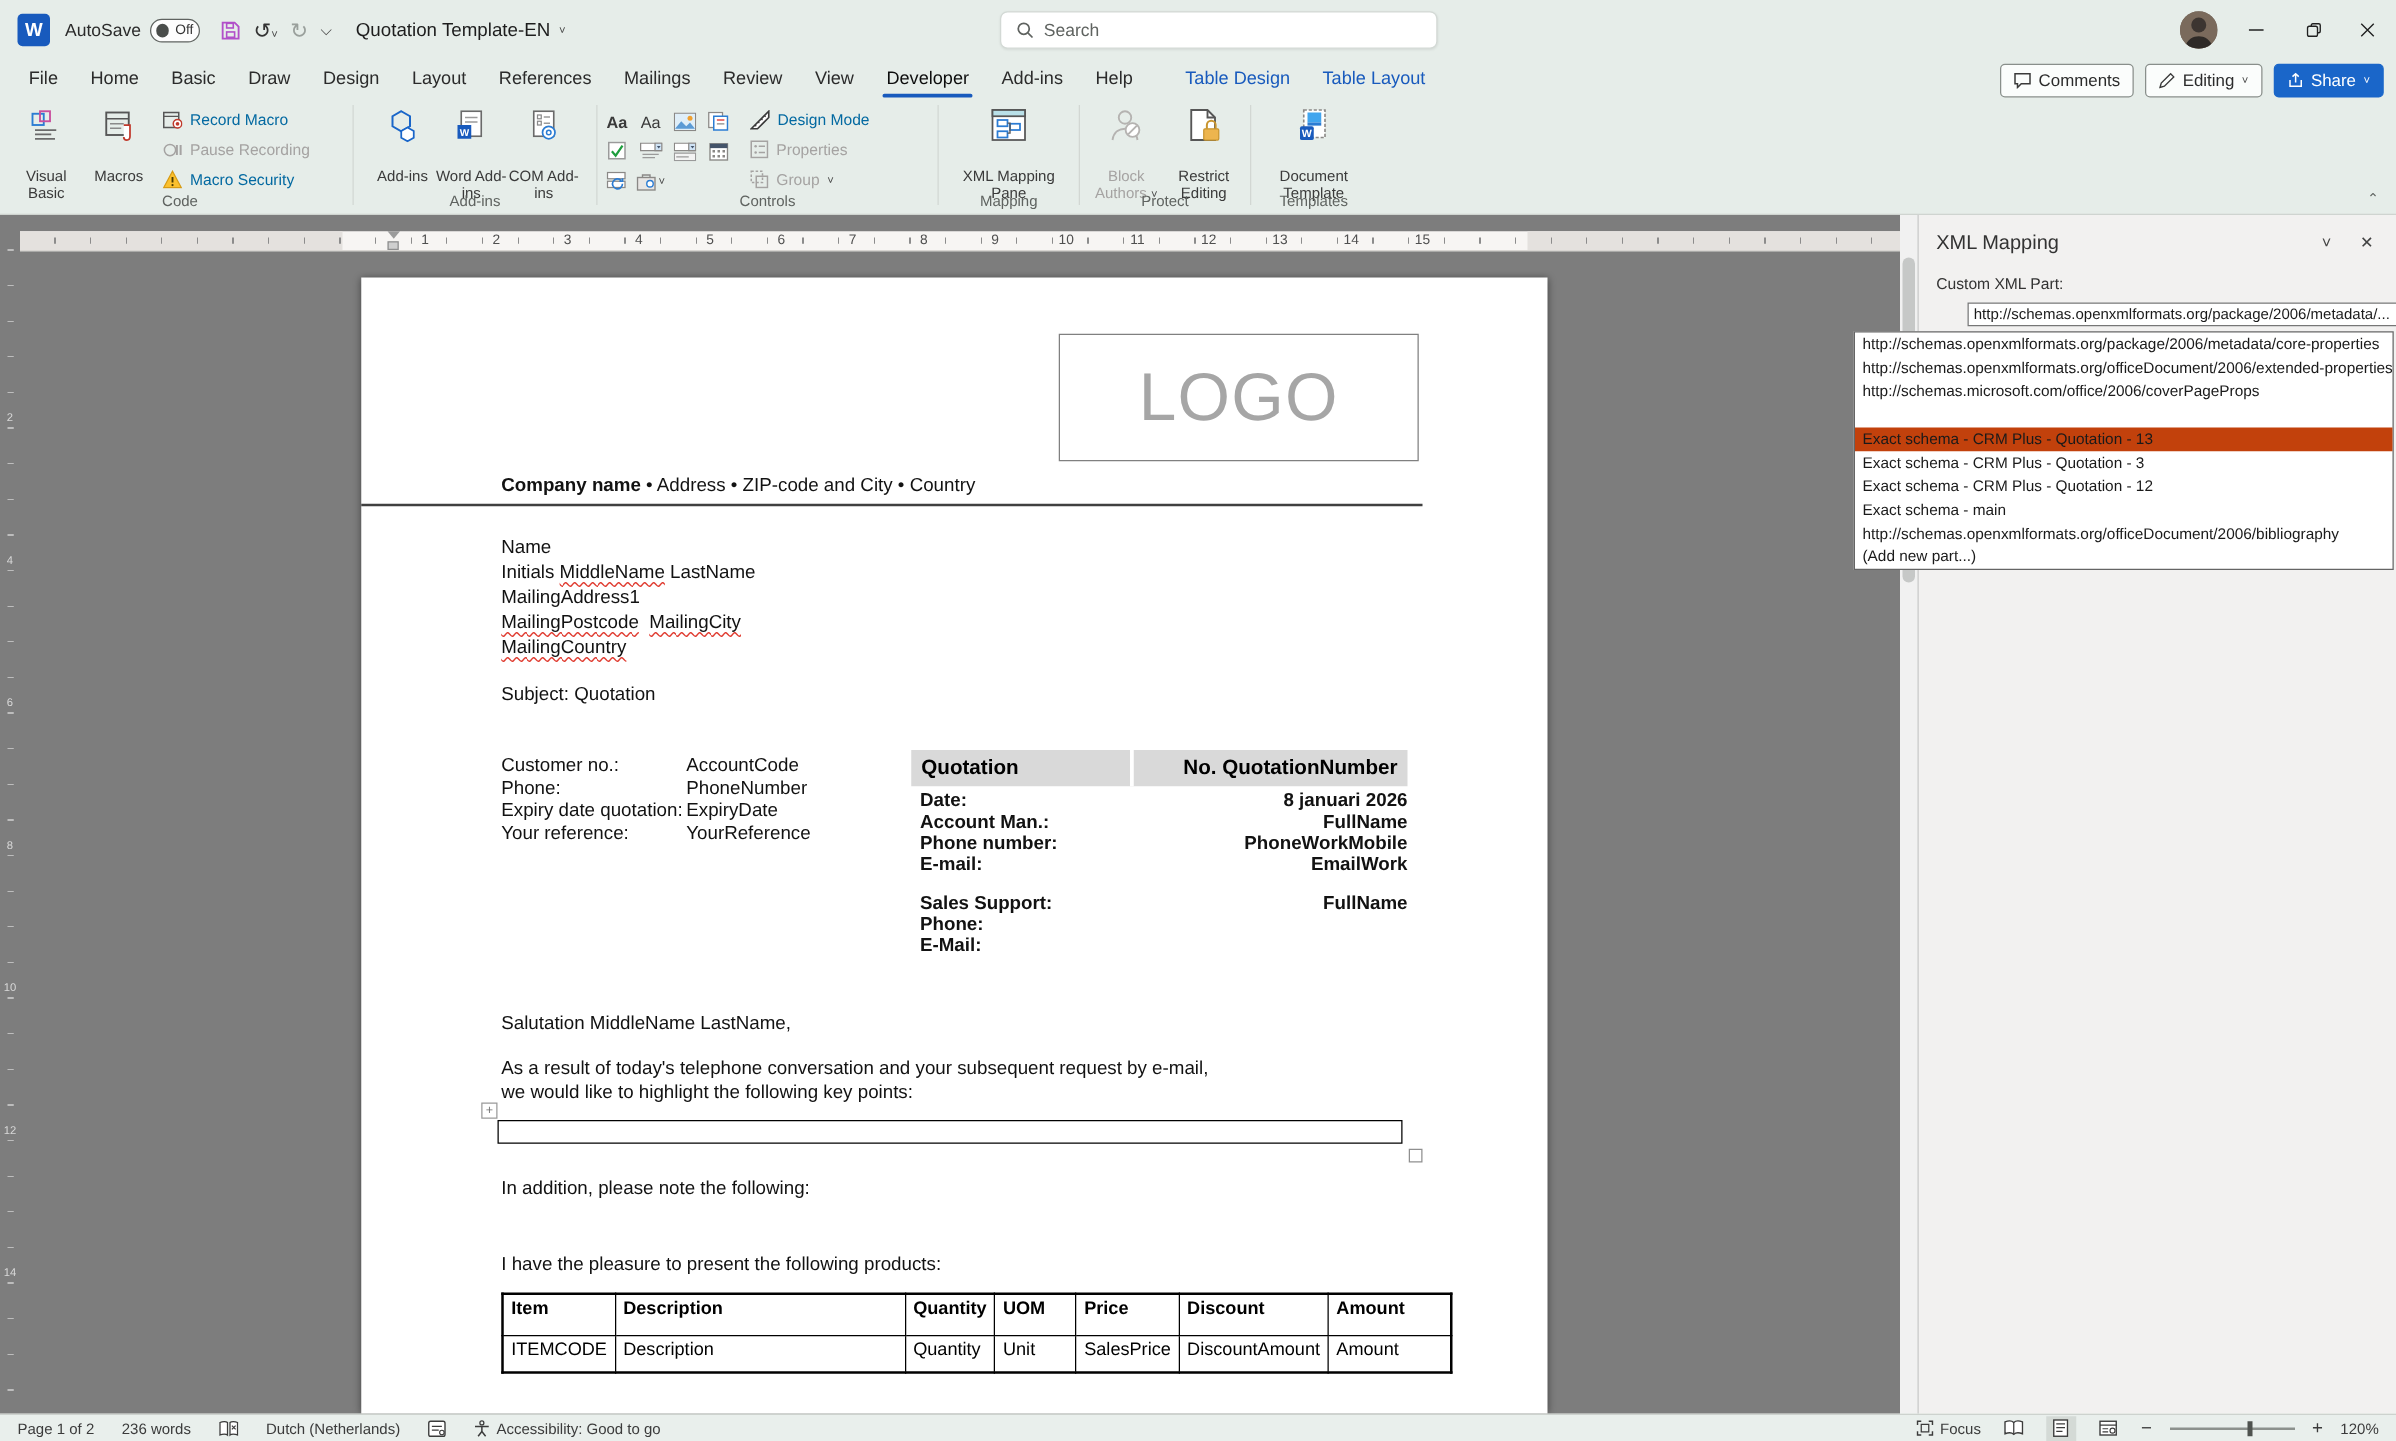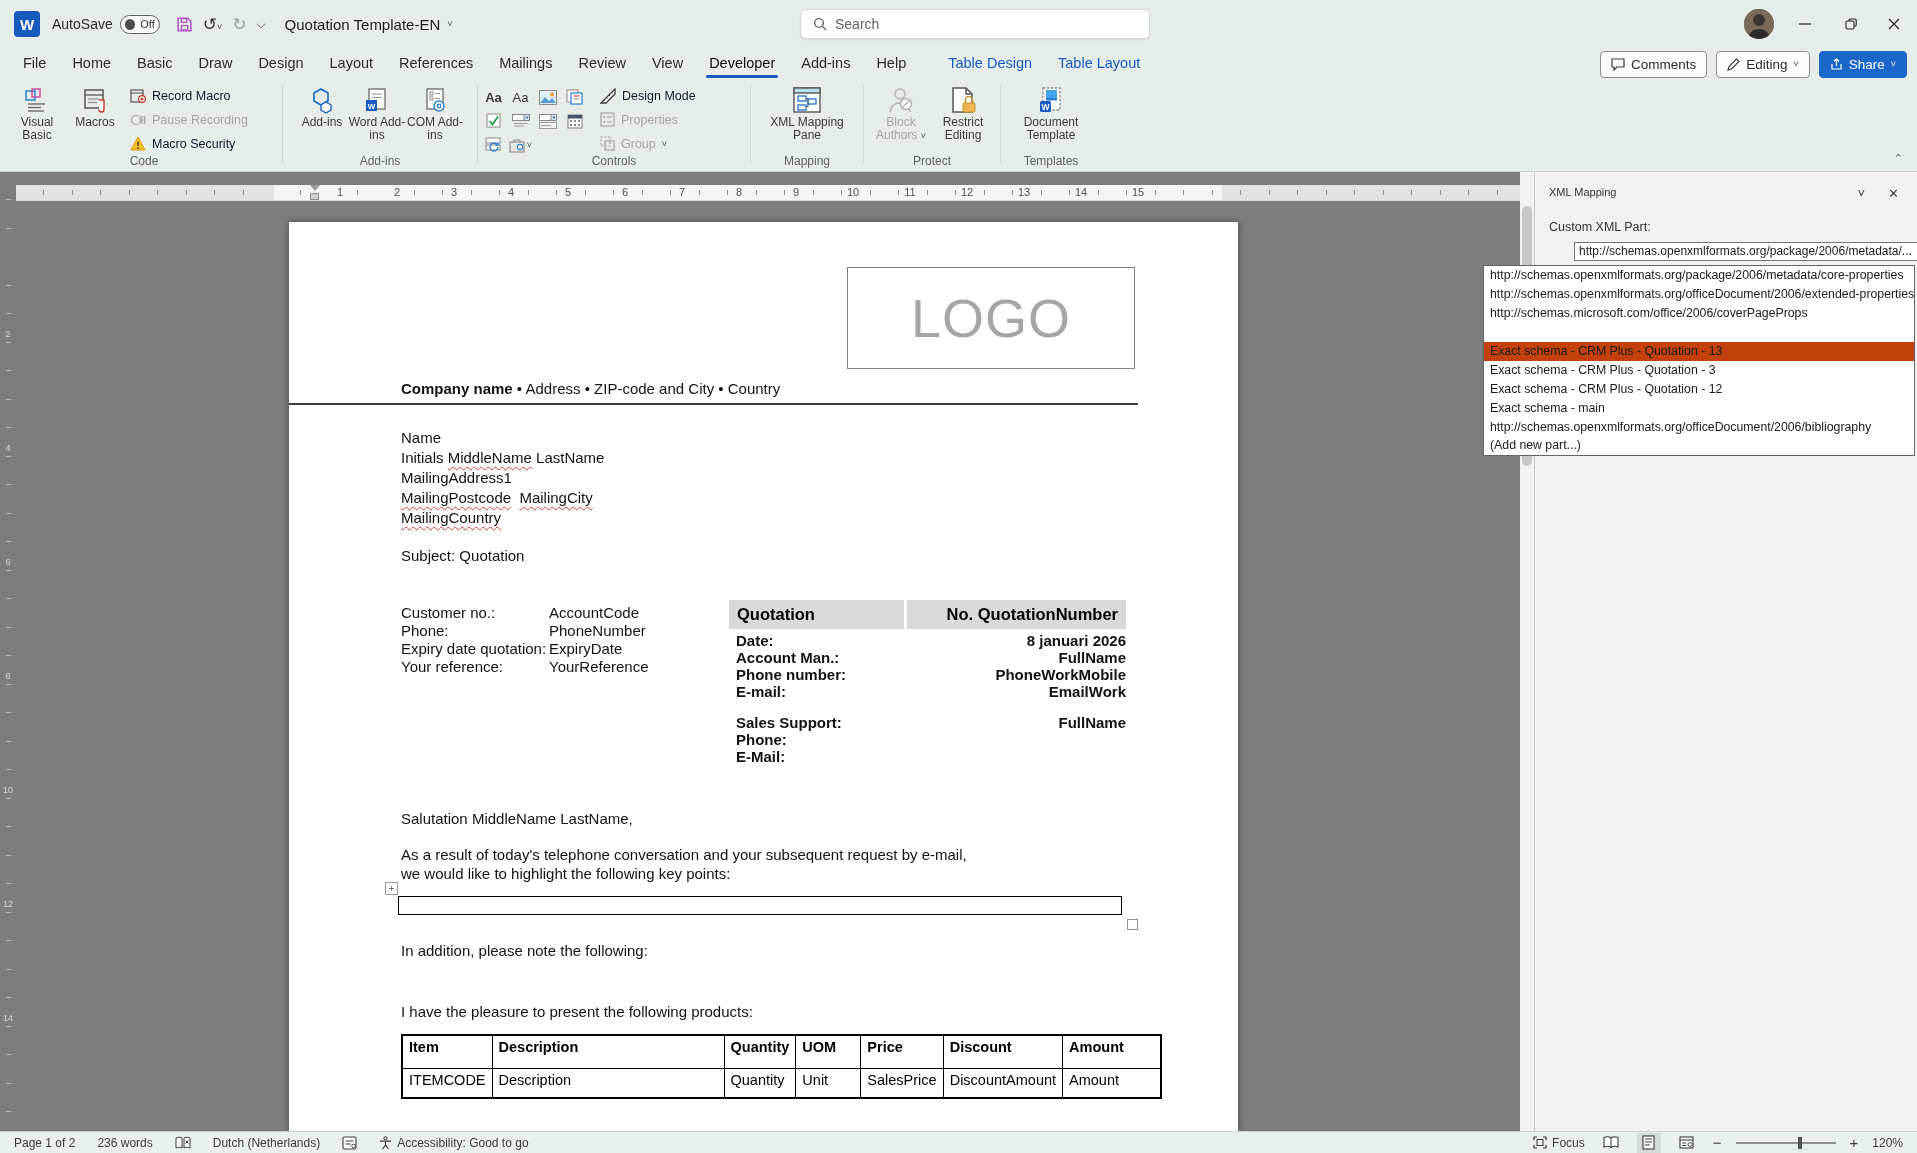--- a/index.html
+++ b/index.html
@@ -37,23 +37,23 @@
   .sharebtn { background:#1a66c9; border-color:#1a66c9; color:#fff; }
 
   
   .ribbon { position:absolute; left:0; top:80px; width:100%; height:92px; border-bottom:1px solid #cfd4d0; display:flex; padding-left:8px; }
   .rgroup { display:flex; flex-direction:column; }
   .rgroup .grow { display:flex; height:74px; align-items:flex-start; }
   .glabel { height:17px; text-align:center; font-size:12px; color:#5f6360; }
   .gsep { width:1px; height:80px; background:#d2d7d3; margin:4px 2px 0 2px; }
   .bigbtn { width:58px; display:flex; flex-direction:column; align-items:center; padding-top:4px; }
   .bigbtn .ic { height:32px; display:flex; align-items:center; justify-content:center; }
-  .bigbtn .lb { font-size:12px; line-height:13px; text-align:center; color:#3a3a3a; margin-top:0; }
+  .bigbtn .lb { font-size:12px; line-height:13px; text-align:center; color:#3a3a3a; margin-top:19px; }
   .smallcol { display:flex; flex-direction:column; padding-top:6px; gap:5px; }
-  .smallbtn { display:flex; align-items:center; gap:6px; font-size:12.5px; color:#0f172a; height:19px; white-space:nowrap; }
+  .smallbtn { display:flex; align-items:center; gap:6px; font-size:12.5px; color:#0369a1; height:19px; white-space:nowrap; }
   .disabled, .disabled .lb, .disabled.smallbtn { color:#a5a3a2 !important; }
   .ctl-grid { display:grid; grid-template-columns:repeat(4,27px); grid-auto-rows:24px; padding-top:5px; align-items:center; justify-items:center; }
   .aa { font-size:13px; color:#3a3a3a; }
   .collapse-ribbon { position:absolute; right:14px; top:152px; color:#5f6360; font-size:11px; }
 
   
   .contentrow { position:absolute; left:0; top:172px; width:100%; height:959px; display:flex; }
   .vruler { width:16px; background:#7d7d7d; position:relative;
             background-image:repeating-linear-gradient(180deg, transparent 0 27.5px, #bdbdbd 27.5px 28.5px);
             background-size:5px 100%; background-position:center 0; background-repeat:no-repeat; }
@@ -97,21 +97,21 @@
   .addition { left:112px; top:720px; }
   .pleasure { left:112px; top:781px; }
   .prod { left:112px; top:812px; border-collapse:collapse; position:absolute;border-radius:23px; }
   .prod td, .prod th { border:1px solid #000; font-size:14.5px; text-align:left; vertical-align:top; padding:3px 6px; }
   .prod { border:2px solid #000; }
   .prod th { font-weight:bold; height:33px; }
   .prod td { height:30px; }
 
   
   .pane { width:383px; background:#f2f1f0; border-left:1px solid #c9c9c9; position:relative; }
-  .pane-title { position:absolute; left:14px; top:14px; font-size:11px; color:#333; }
+  .pane-title { position:absolute; left:14px; top:14px; font-size:16px; color:#333; }
   .pane-ctl { position:absolute; top:14px; color:#444; font-size:13px; }
   .pane-label { position:absolute; left:14px; top:48px; font-size:12.5px; color:#333; }
   .combo { position:absolute; left:6px; top:70px; width:393px; height:19px; background:#fff; border:1px solid #767676; display:flex;margin-left:33px; }
   .combo .val { flex:1; font-size:12px; line-height:17px; padding:0 4px; white-space:nowrap; overflow:hidden; color:#1a1a1a; }
   .combo .btn { width:19px; border-left:1px solid #c5c5c5; background:#f4f4f4; display:flex; align-items:center; justify-content:center; font-size:8px; color:#444; }
 
   
   .popup { position:absolute; left:1483px; top:265px; width:432px; background:#fff; border:1px solid #646464; z-index:50; }
   .popup .item { height:18.8px; line-height:18.8px; font-size:12.3px; padding:0 6px; white-space:nowrap; overflow:hidden; color:#1a1a1a; }
   .popup .item.hl { background:#c2410c;margin-top:20px; }

